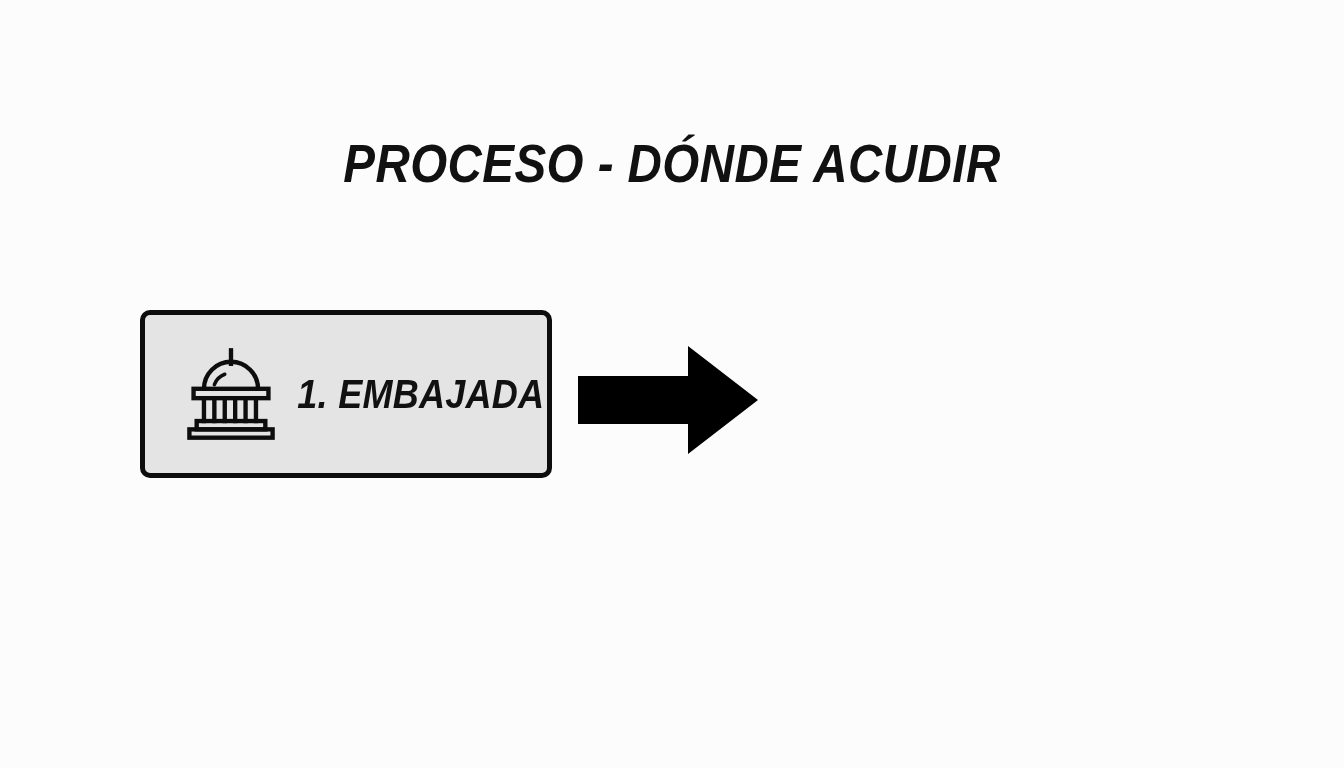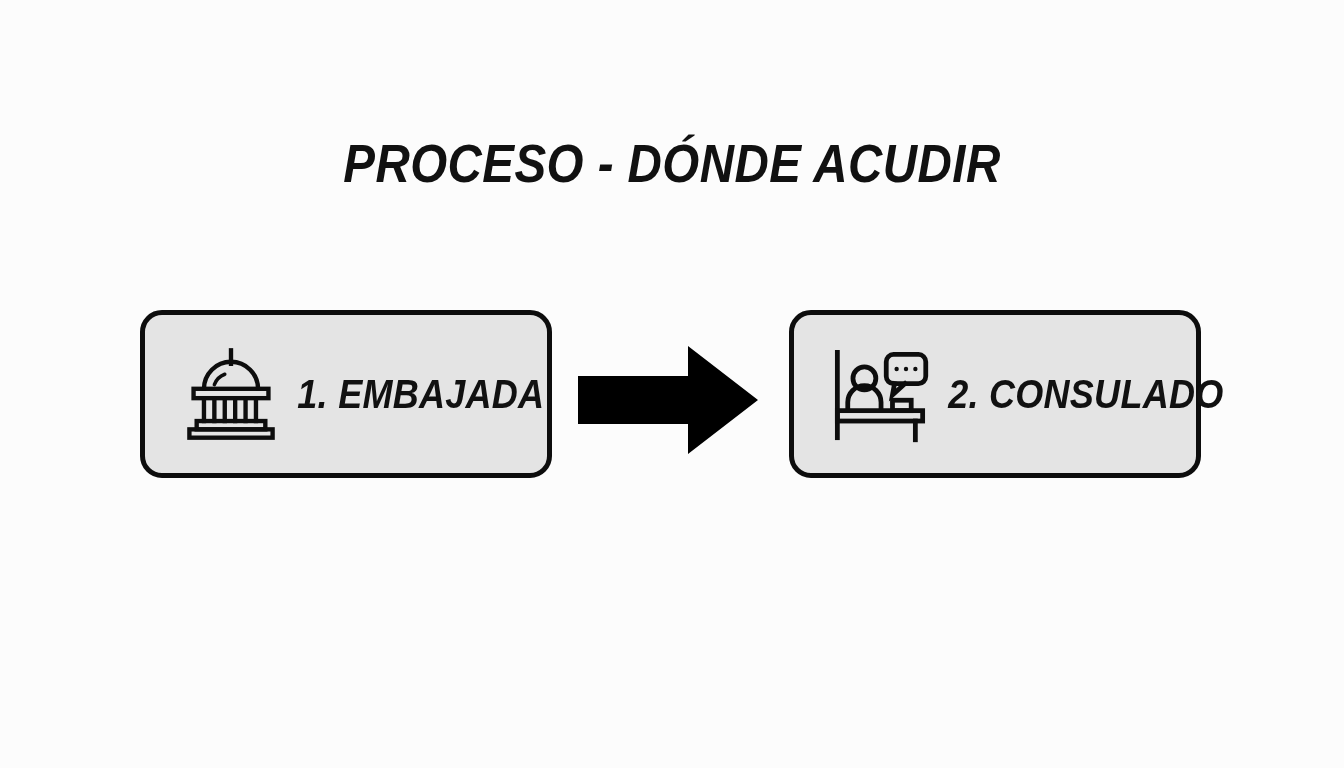--- a/index.html
+++ b/index.html
@@ -42,21 +42,21 @@
 
   
   .step-box {
     position: absolute;
     top: 310px;
     width: 412px;
     height: 168px;
     box-sizing: border-box;
     background: #e4e4e4;
     border: 5px solid #0d0d0d;
-    border-radius: 22px;
+    border-radius: 10px;
     display: flex;
     flex-direction: row;
     align-items: center;
     justify-content: flex-start;
   }
   #step-box-embajada { left: 140px; }
   #step-box-consulado { left: 789px; }
 
   .step-icon {
     flex: 0 0 auto;
@@ -134,43 +134,14 @@
 
     <span class="step-label">1. EMBAJADA</span>
   </div>
 
   <div id="flow-arrow">
     <svg viewBox="0 0 180 114" xmlns="http://www.w3.org/2000/svg">
       <polygon points="0,33 110,33 110,3 180,57 110,111 110,81 0,81" fill="#000000"></polygon>
     </svg>
   </div>
 
-  <div class="step-box" id="step-box-consulado">
-
-    <span class="step-icon">
-      <svg viewBox="0 0 100 100" xmlns="http://www.w3.org/2000/svg" fill="none" stroke="#0d0d0d" stroke-width="4.6" stroke-linecap="square" stroke-linejoin="miter">
-
-        <line x1="9" y1="10" x2="9" y2="92"></line>
-
-        <circle cx="35" cy="35" r="11"></circle>
-
-        <path d="M19 66 L19 58 A16 16 0 0 1 51 58 L51 66"></path>
-
-        <rect x="56" y="12" width="38" height="28" rx="7" ry="7"></rect>
-
-        <path d="M64 40 L62 51 L74 40"></path>
-
-        <circle cx="66" cy="26" r="2.1" fill="#0d0d0d" stroke="none"></circle>
-        <circle cx="75" cy="26" r="2.1" fill="#0d0d0d" stroke="none"></circle>
-        <circle cx="84" cy="26" r="2.1" fill="#0d0d0d" stroke="none"></circle>
-
-        <rect x="62" y="56" width="18" height="10"></rect>
-
-        <rect x="9" y="66" width="82" height="10"></rect>
-
-        <line x1="84" y1="76" x2="84" y2="94"></line>
-      </svg>
-    </span>
-
-    <span class="step-label">2. CONSULADO</span>
-  </div>
 
 </div>
 
 </body></html>

